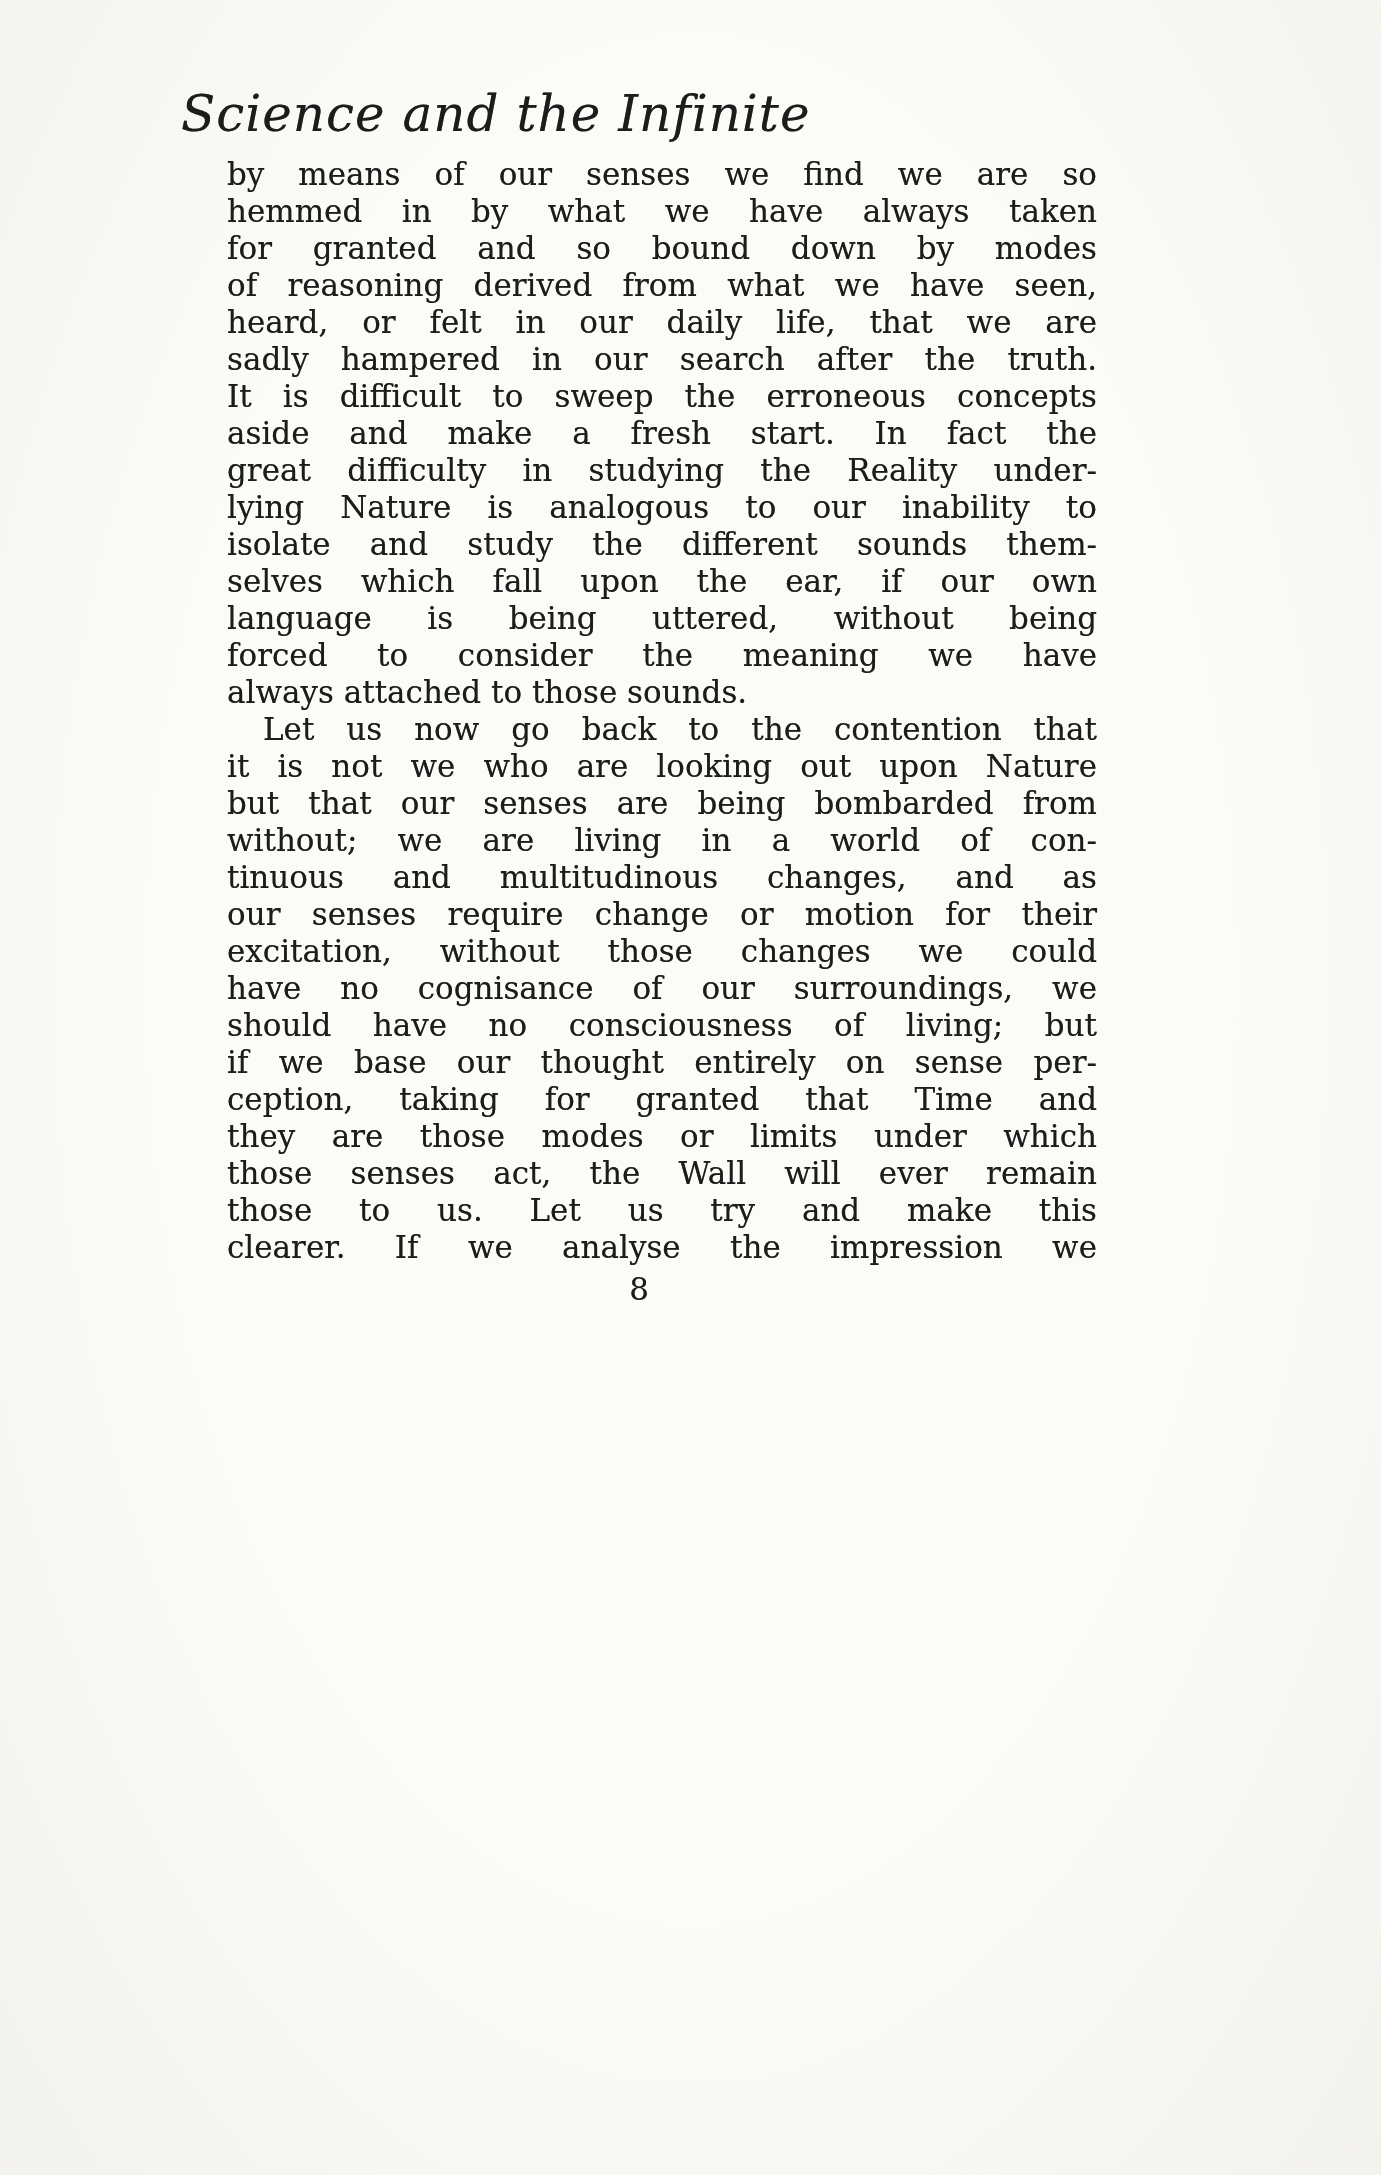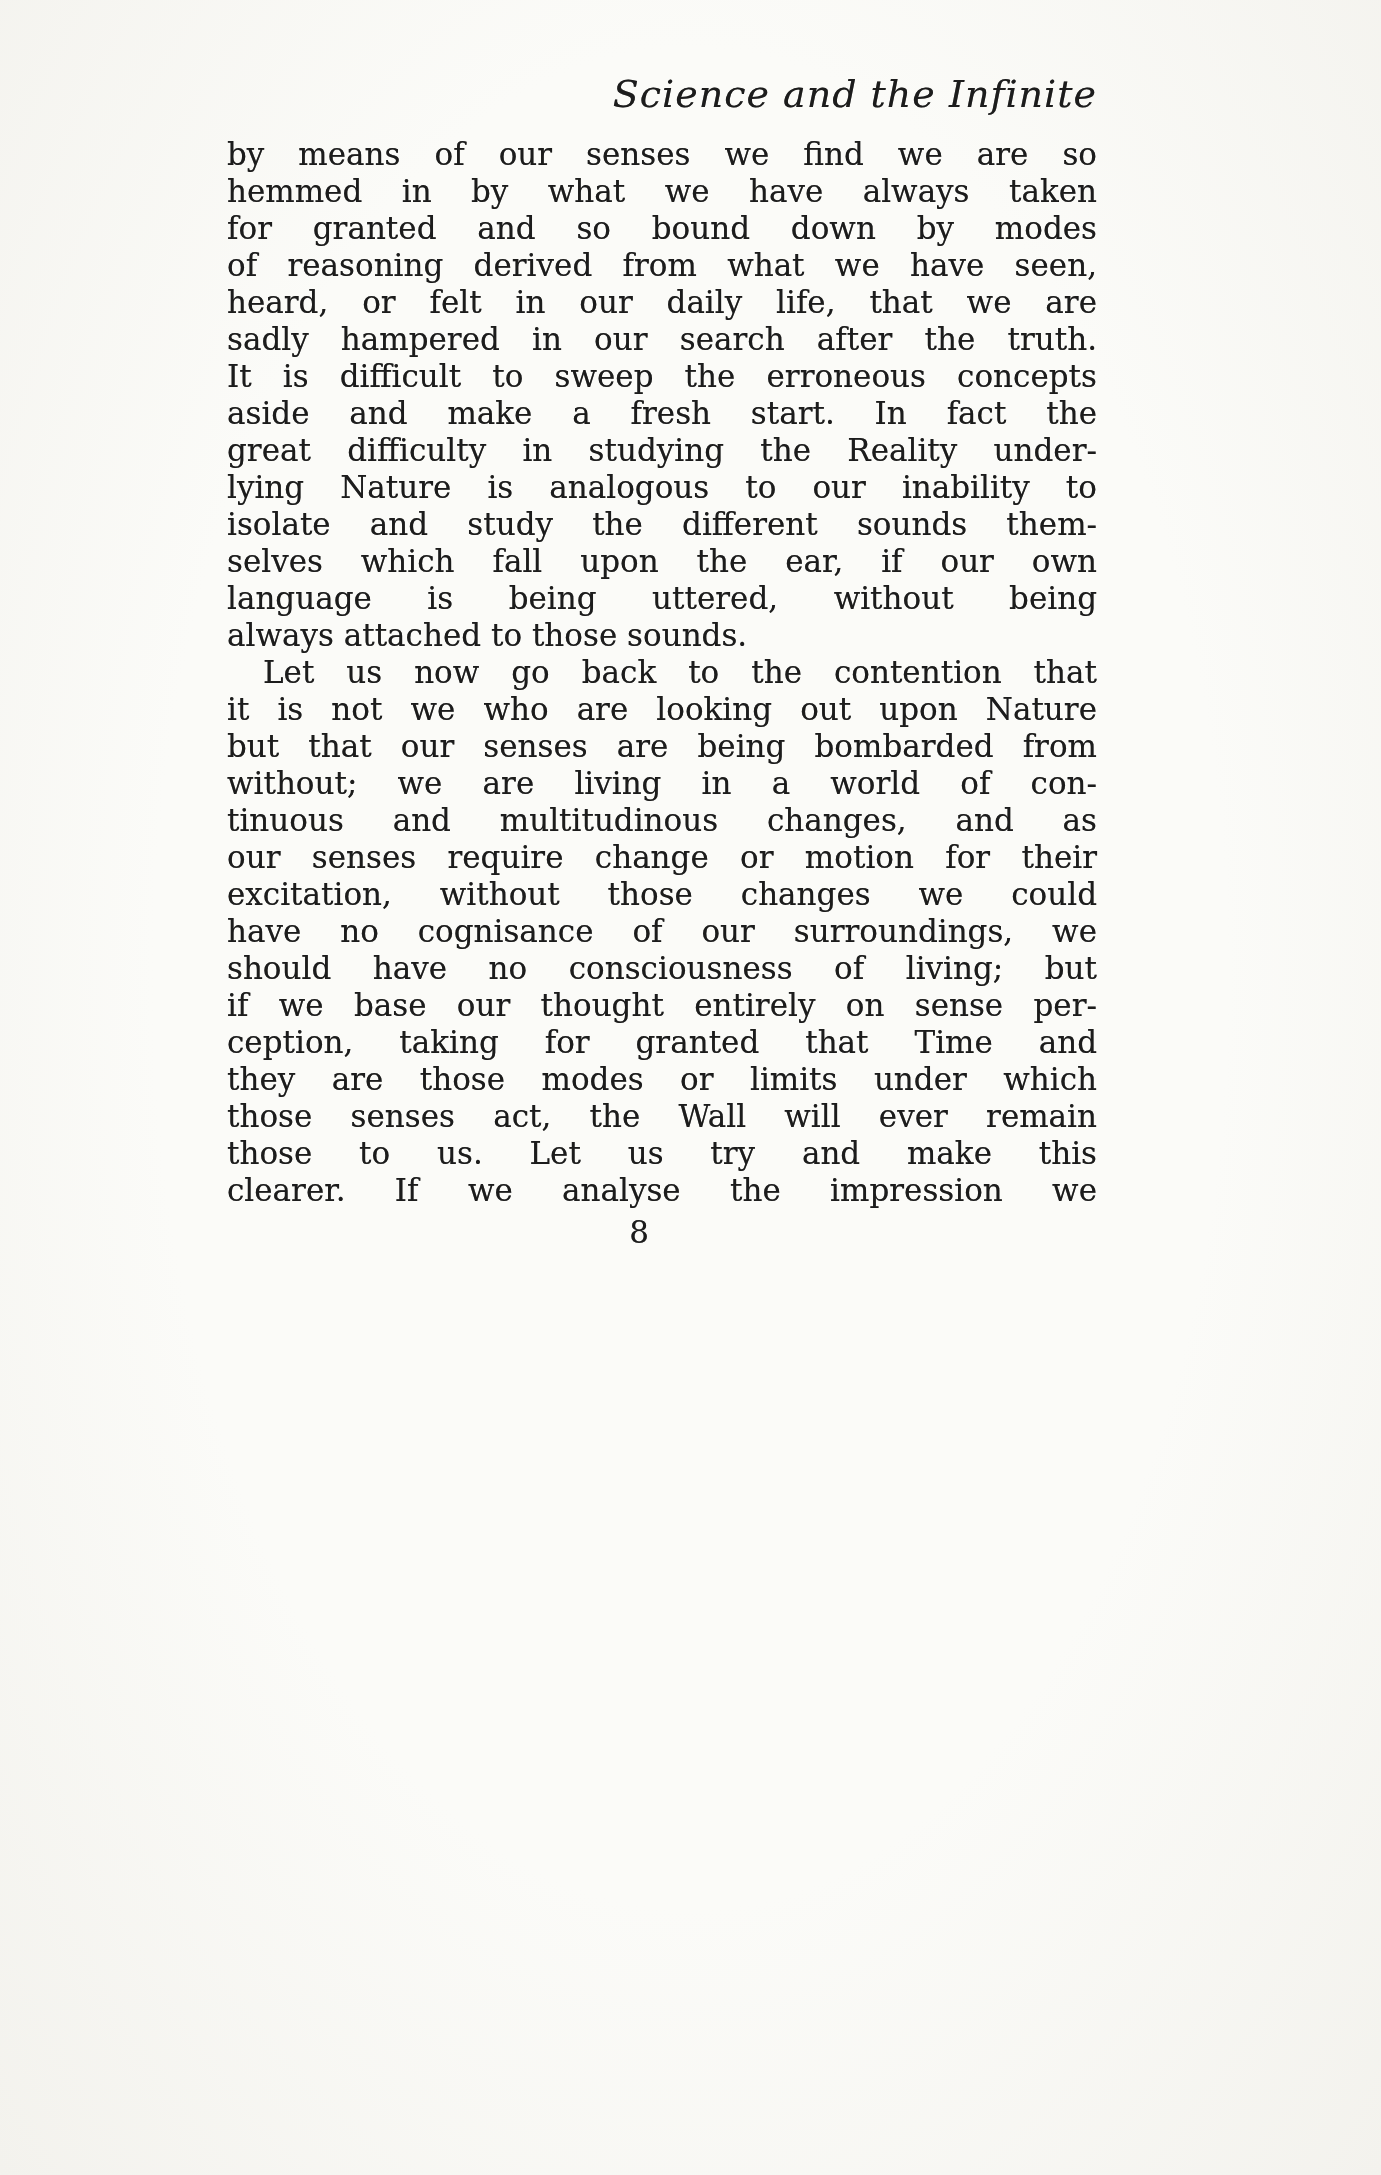--- a/index.html
+++ b/index.html
@@ -21,24 +21,24 @@
     color: #1c1c1c;
     text-shadow: 0 0 0.4px rgba(20,20,20,0.55);
   }
   .column {
     position: absolute;
     left: 181px;
     top: 0;
     width: 916px;
   }
   .running-head {
-    margin-top: 72px;
-    text-align: right;
+    margin-top: 92px;
+    text-align: left;
     font-style: italic;
-    font-size: 38px;
+    font-size: 50px;
     line-height: 44px;
     letter-spacing: 1px;
   }
   .body-text {
     margin-top: 20px;
   }
   .line {
     font-size: 31px;
     line-height: 37px;
     height: 37px;
@@ -76,20 +76,21 @@
         <div class="line">of reasoning derived from what we have seen,</div>
         <div class="line">heard, or felt in our daily life, that we are</div>
         <div class="line">sadly hampered in our search after the truth.</div>
         <div class="line">It is difficult to sweep the erroneous concepts</div>
         <div class="line">aside and make a fresh start. In fact the</div>
         <div class="line">great difficulty in studying the Reality under-</div>
         <div class="line">lying Nature is analogous to our inability to</div>
         <div class="line">isolate and study the different sounds them-</div>
         <div class="line">selves which fall upon the ear, if our own</div>
         <div class="line">language is being uttered, without being</div>
+        <div class="line">forced to consider the meaning we have</div>
         <div class="line flush">always attached to those sounds.</div>
       </div>
 
       <div>
         <div class="line indent">Let us now go back to the contention that</div>
         <div class="line">it is not we who are looking out upon Nature</div>
         <div class="line">but that our senses are being bombarded from</div>
         <div class="line">without; we are living in a world of con-</div>
         <div class="line">tinuous and multitudinous changes, and as</div>
         <div class="line">our senses require change or motion for their</div>

